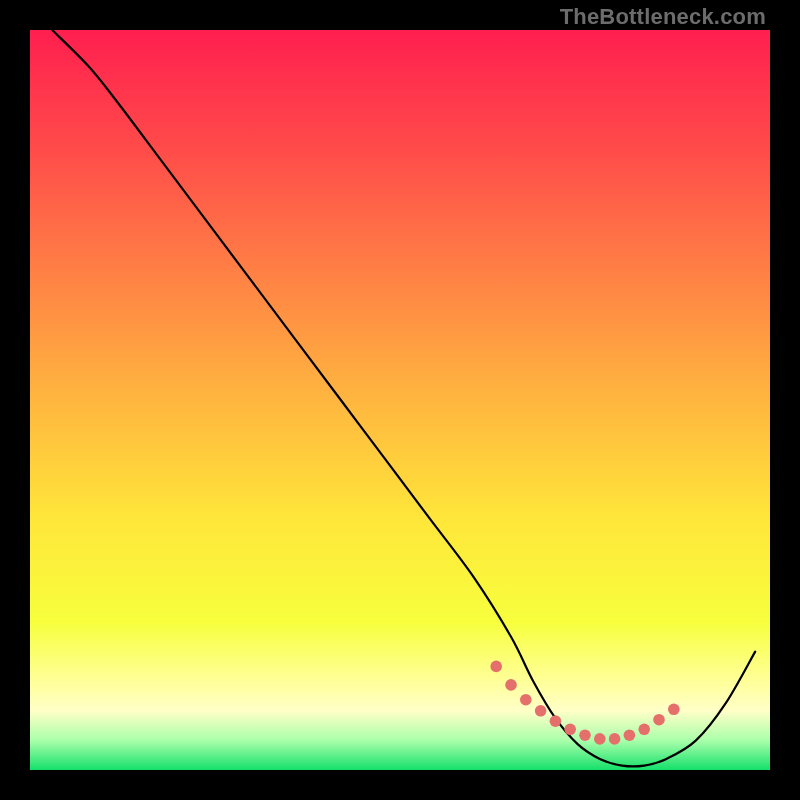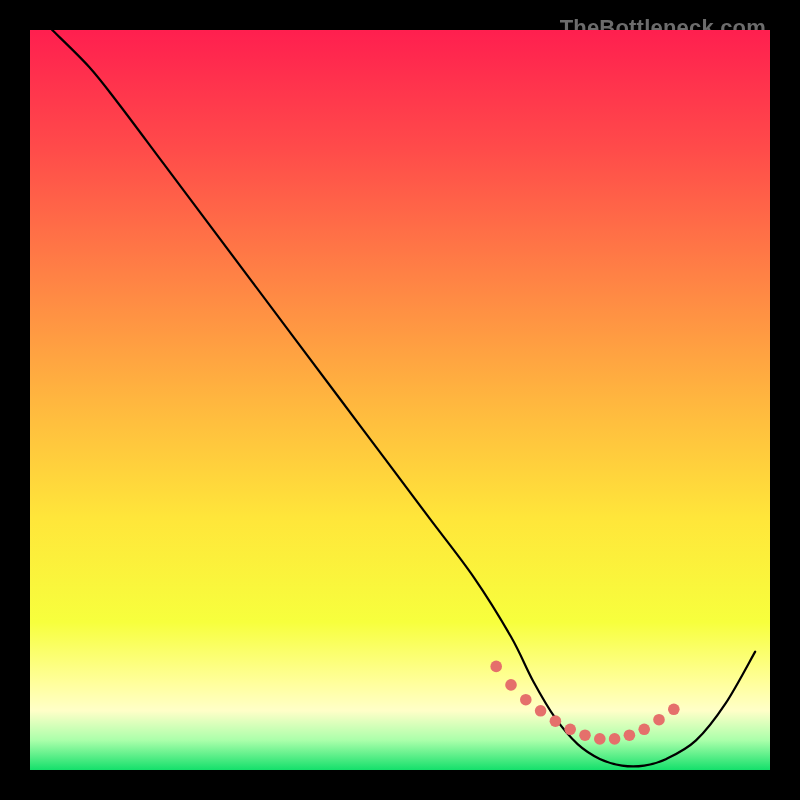--- a/index.html
+++ b/index.html
@@ -20,21 +20,20 @@
   }
   .watermark {
     position: absolute;
     top: 4px;
     right: 34px;
     font-family: Arial, Helvetica, sans-serif;
     font-size: 22px;
     font-weight: 600;
     color: #6c6c6c;
     letter-spacing: 0.2px;
-    margin-top: 11px;
   }
   svg { display: block; }
 </style>
 </head>
 <body>
 
 <div class="watermark">TheBottleneck.com</div>
 
 <div class="frame">
 

